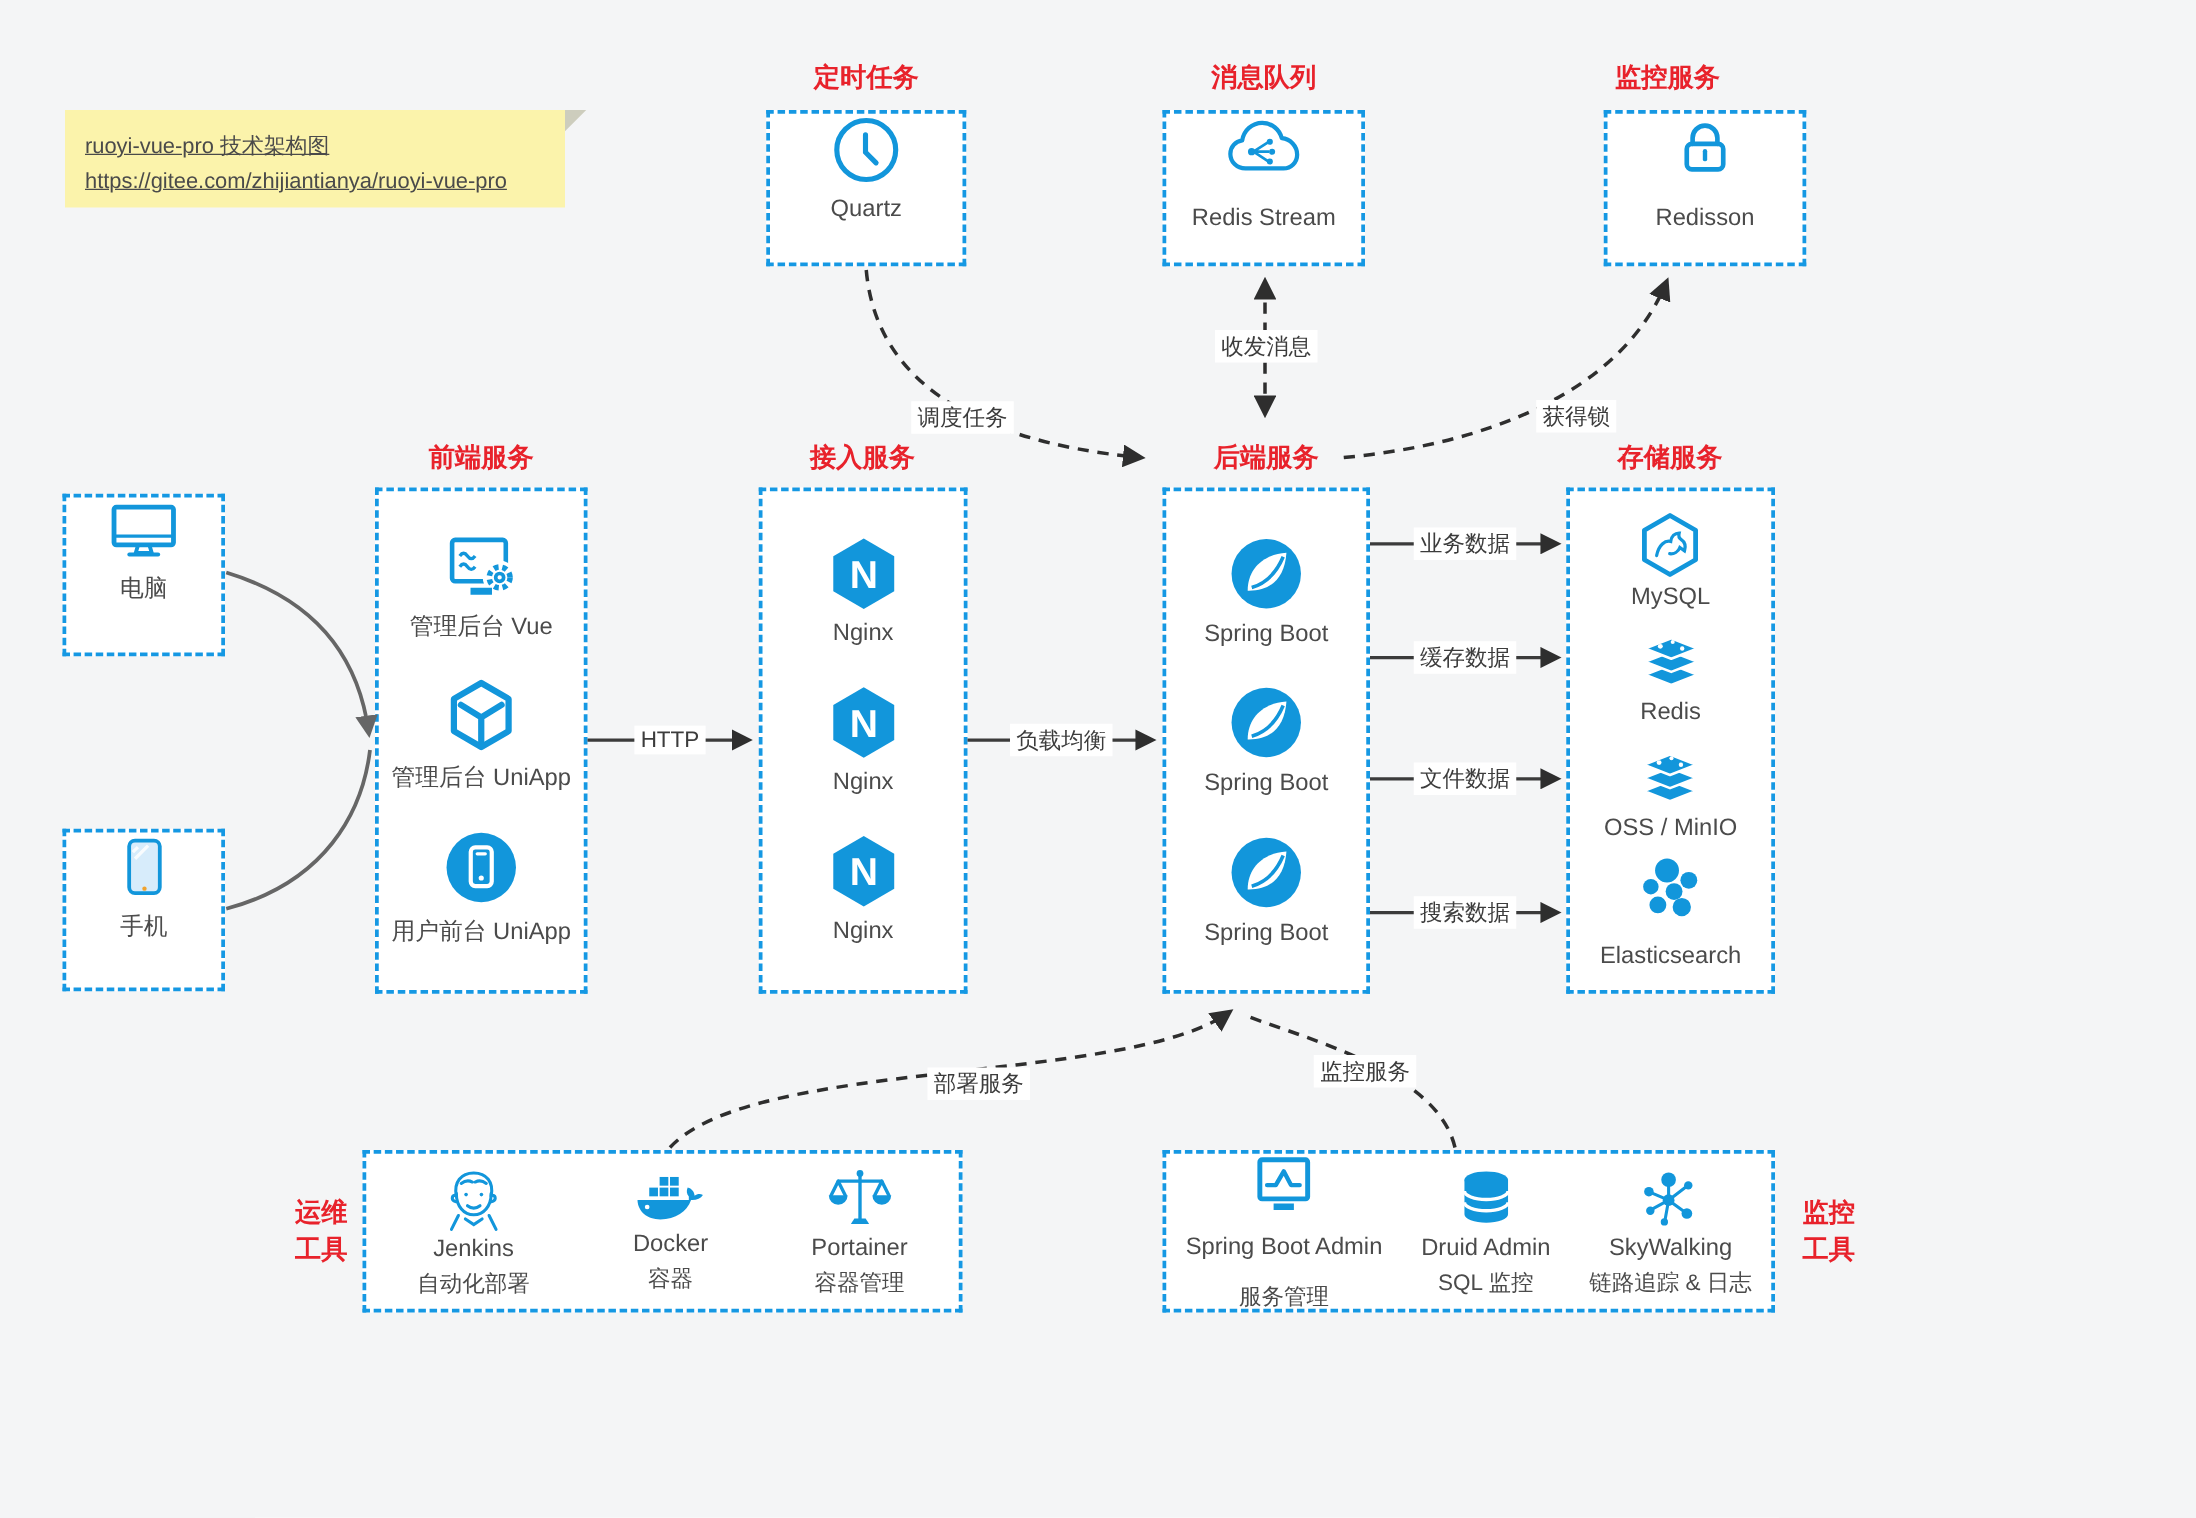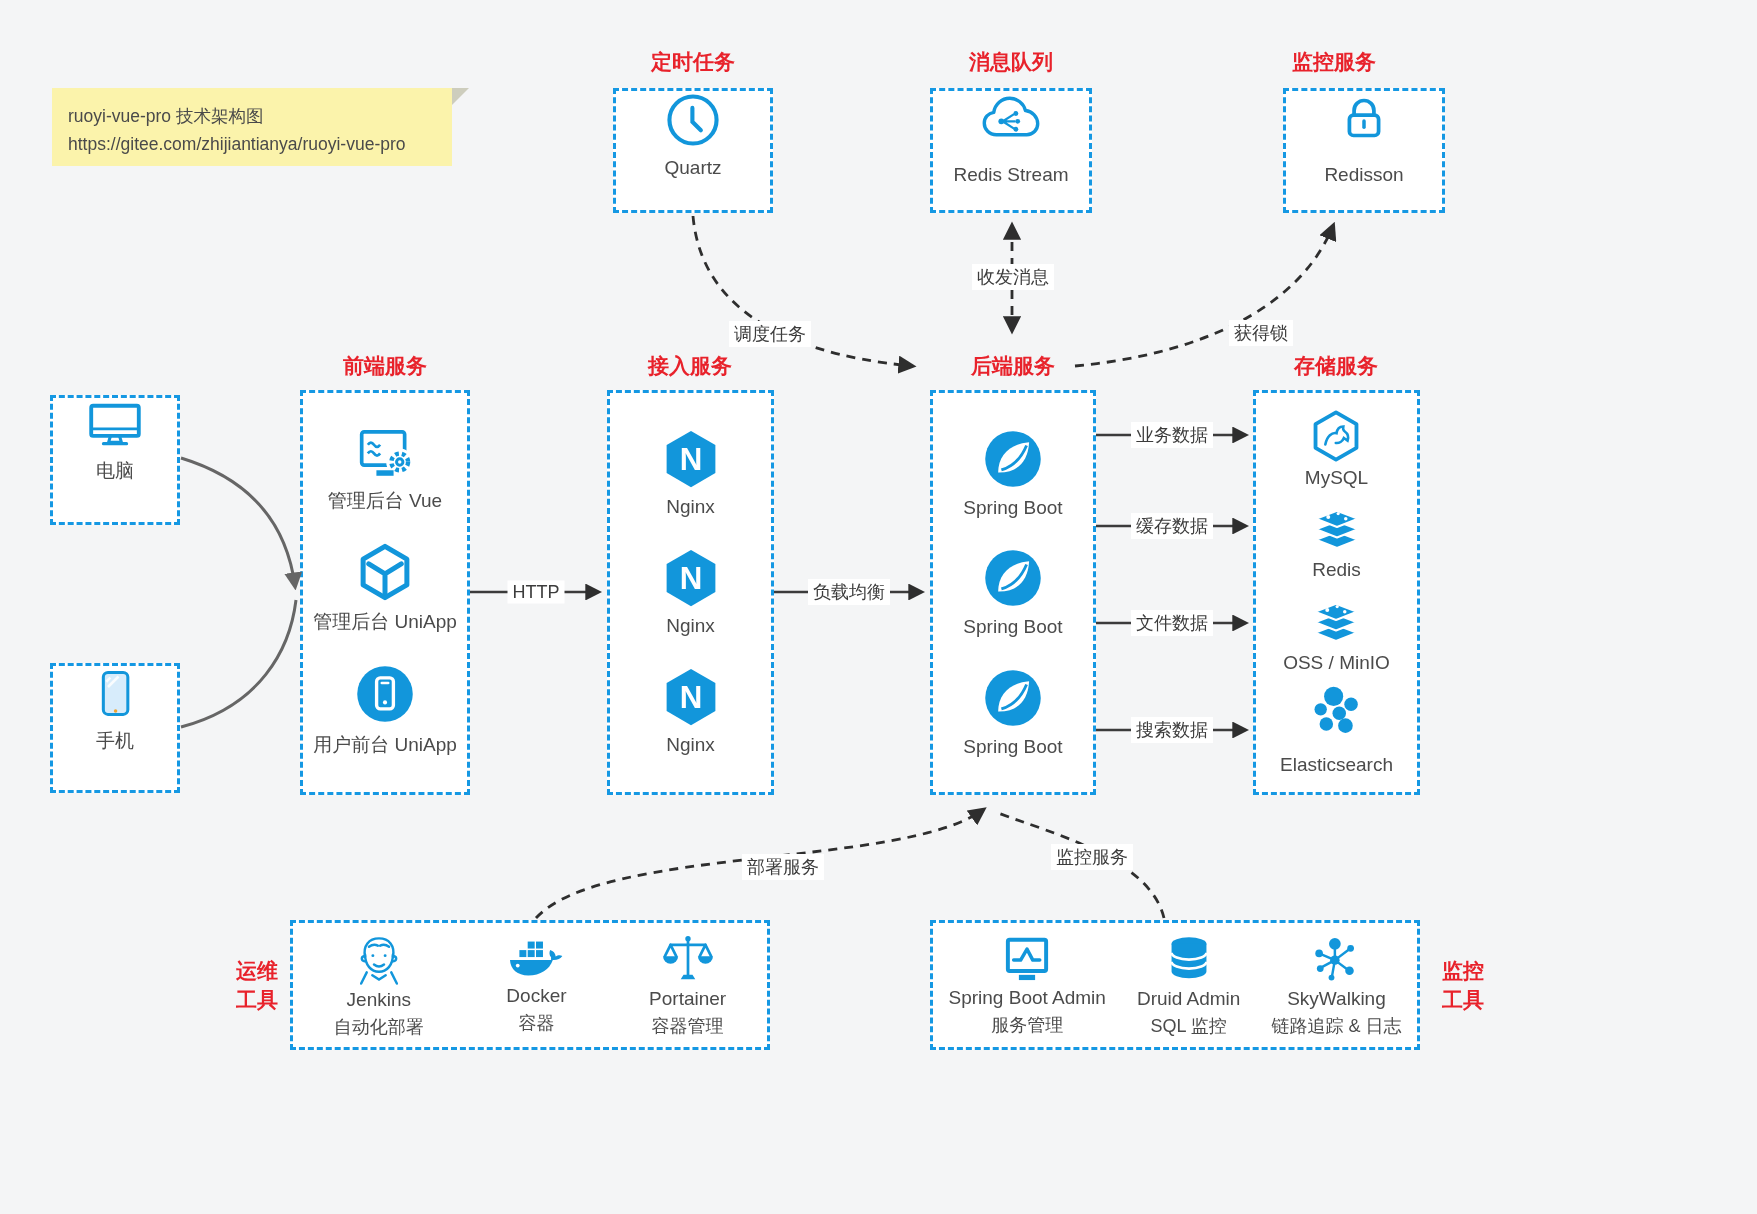--- a/index.html
+++ b/index.html
@@ -4,21 +4,21 @@
 <style>
   html,body{margin:0;padding:0;}
   .canvas{
     position:relative;width:1757px;height:1214px;background:#f4f5f6;
     font-family:"Liberation Sans","DejaVu Sans",sans-serif;overflow:hidden;
   }
   
   .note{
     position:absolute;left:52px;top:88px;width:400px;height:78px;
     background:#fbf3ab;color:#4a4a4a;font-size:17.5px;line-height:1.6;
-    padding:14px 0 0 16px;box-sizing:border-box;white-space:nowrap;
+    padding:14px 0 0 16px;box-sizing:border-box;white-space:nowrap;text-decoration:underline;
   }
   .note-fold{
     position:absolute;left:100%;top:0;width:0;height:0;
     border-top:17px solid #cdcdbd;border-right:17px solid transparent;
   }
   
   .box{
     position:absolute;background:#fff;border:3px dashed #1598e3;
     box-sizing:border-box;display:flex;flex-direction:column;
     align-items:center;justify-content:flex-start;z-index:2;
@@ -295,21 +295,21 @@
         <path d="M1.8 21.5 a6.7 6.7 0 0 0 13.4 0 z" fill="#1296db"></path>
         <path d="M32.8 21.5 a6.7 6.7 0 0 0 13.4 0 z" fill="#1296db"></path>
         <path d="M17.5 42 h13 l-2.5 -4 h-8 z" fill="#1296db"></path>
       </svg>
       <div class="item-label">Portainer</div>
       <div class="item-desc">容器管理</div>
     </div>
   </div>
 
   <div class="box row" style="left:930px;top:920px;width:490px;height:130px">
-    <div class="item" style="gap:2px">
+    <div class="item" style="gap:14px">
       <svg viewBox="0 0 48 44" width="56" height="51">
         <rect x="7.5" y="5" width="33" height="27" rx="1.5" fill="none" stroke="#1296db" stroke-width="3.4"></rect>
         <path d="M12.5 22.5 H18.5 L24 13 L29 22.5 H35" fill="none" stroke="#1296db" stroke-width="3" stroke-linejoin="round" stroke-linecap="round"></path>
         <path d="M17 37.5 H31" stroke="#1296db" stroke-width="4.5"></path>
       </svg>
       <div class="item-label">Spring Boot Admin</div>
       <div class="item-desc">服务管理</div>
     </div>
     <div class="item" style="gap:2px">
       <svg viewBox="0 0 48 48" width="54" height="54">

